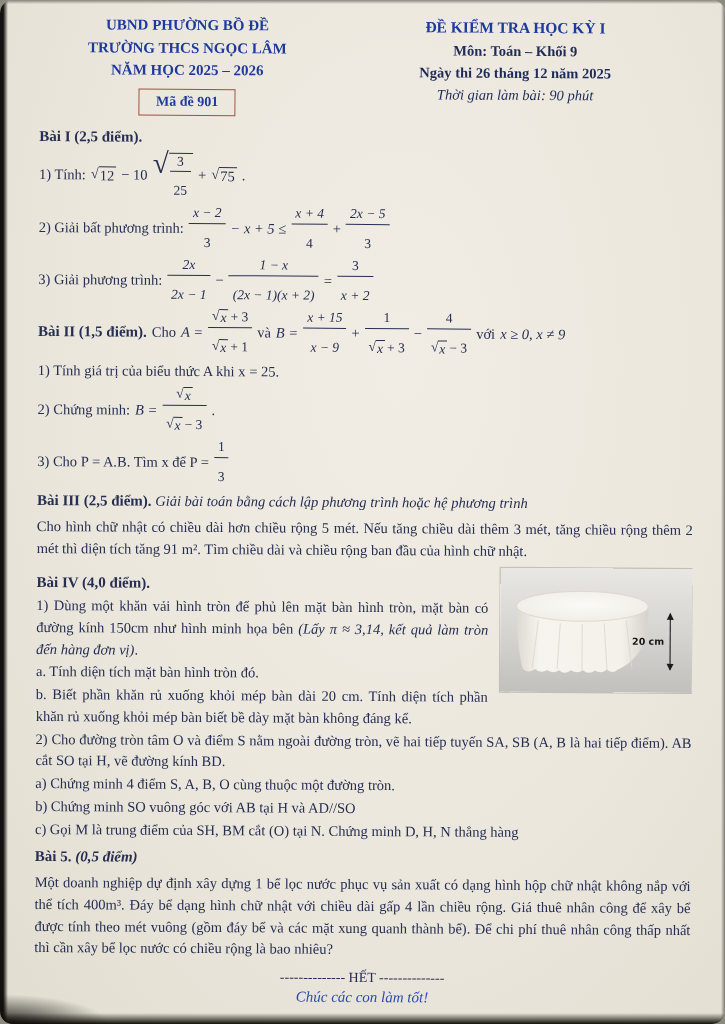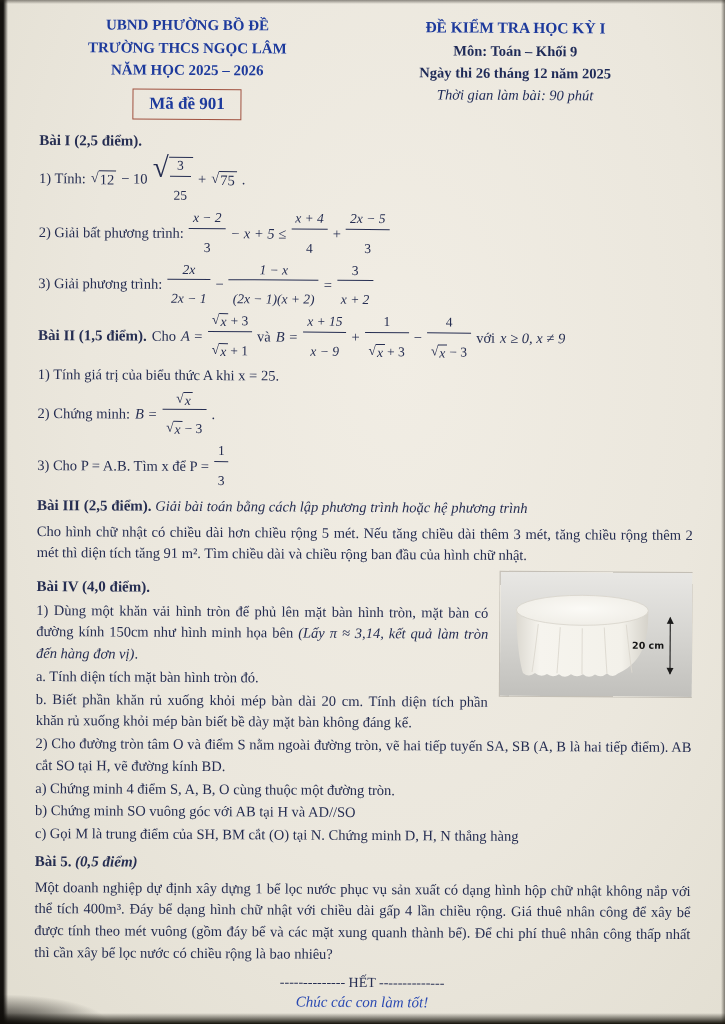--- a/index.html
+++ b/index.html
@@ -6,35 +6,35 @@
     --paper:#ebe7dd;
     --header_blue:#1d3a9c;
     --ink:#262e52;
     --box_border:#a0513f;
     --footer_blue:#2b4ab2;
   }
   *{margin:0;padding:0;box-sizing:border-box;}
   html,body{width:725px;height:1024px;}
   body{background:#8d8a80;font-family:"Liberation Serif","DejaVu Serif",serif;}
   .page{position:relative;width:725px;height:1024px;overflow:hidden;color:var(--ink);
-        background:radial-gradient(ellipse at 55% 35%, #f1ede4 0%, var(--paper) 55%, #e1ddd0 100%);}
+        background:radial-gradient(ellipse at 55% 35%, #f1ede4 0%, var(--paper) 55%, #e1ddd0 100%);border-radius:13px;}
   .content{position:absolute;left:40px;top:13px;width:656px;transform:rotate(0.35deg);transform-origin:top left;}
 
   
   .edge{position:absolute;z-index:6;pointer-events:none;}
   .edge-left{left:0;top:0;bottom:0;width:8px;background:linear-gradient(90deg,#14120f 0%,#14120f 40%,rgba(20,18,15,0) 100%);}
   .edge-bottom{left:0;right:0;bottom:0;height:11px;background:linear-gradient(0deg,#131109 0%,rgba(19,17,9,0.55) 45%,rgba(19,17,9,0) 100%);}
   .edge-right{right:0;top:0;bottom:0;width:4px;background:linear-gradient(270deg,rgba(40,36,30,0.55),rgba(40,36,30,0));}
   .edge-top{left:0;right:0;top:0;height:4px;background:linear-gradient(180deg,rgba(40,36,30,0.5),rgba(40,36,30,0));}
   .edge-corner{left:0;bottom:0;width:110px;height:30px;background:radial-gradient(ellipse at 0% 100%,rgba(15,13,10,0.9),rgba(15,13,10,0) 70%);}
 
   
   .header{display:flex;margin-bottom:13px;}
   .header-left{width:45%;text-align:center;color:var(--header_blue);font-weight:bold;font-size:15px;line-height:1.5;}
-  .code-box{display:inline-block;border:1.6px solid var(--box_border);padding:1px 16px 3px;margin-top:7px;font-size:17px;color:var(--header_blue);}
+  .code-box{display:inline-block;border:1.6px solid var(--box_border);padding:1px 16px 3px;margin-top:7px;font-size:14px;color:var(--header_blue);}
   .header-right{width:55%;text-align:center;font-weight:bold;font-size:14.5px;line-height:1.52;color:#1e2a57;}
   .hr-title{font-size:15.5px;color:var(--header_blue);}
   .hr-italic{font-style:italic;font-weight:normal;}
 
   
   section{margin-bottom:3px;}
   .prob-title{font-weight:bold;font-size:15px;margin:8px 0 2px;}
   .line{margin:4px 0;font-size:14.5px;line-height:1.5;}
   .para{font-size:14.5px;line-height:1.5;text-align:justify;margin:1px 0;}
   .mline{margin:5px 0;font-size:14.5px;display:flex;align-items:center;flex-wrap:wrap;column-gap:5px;row-gap:2px;}

